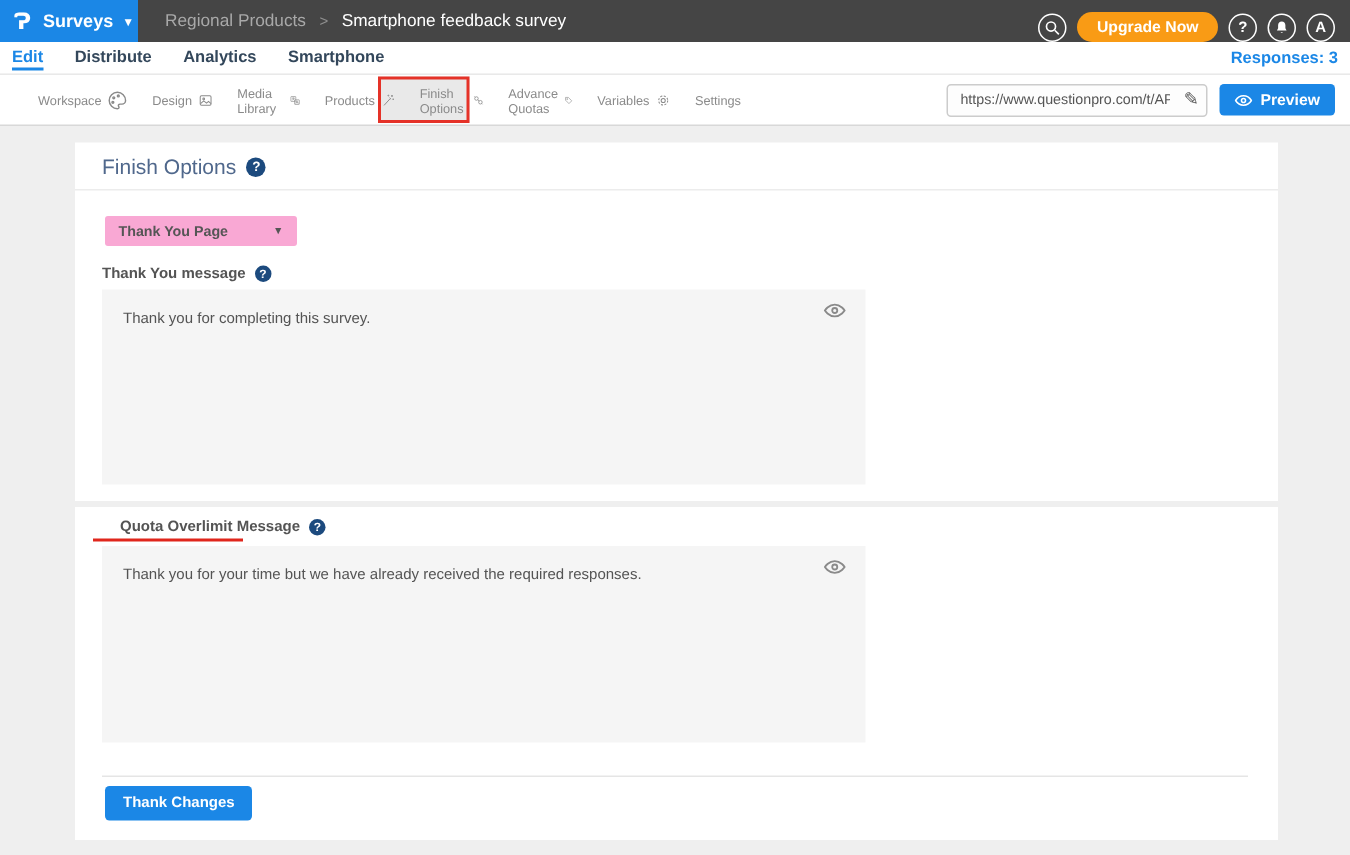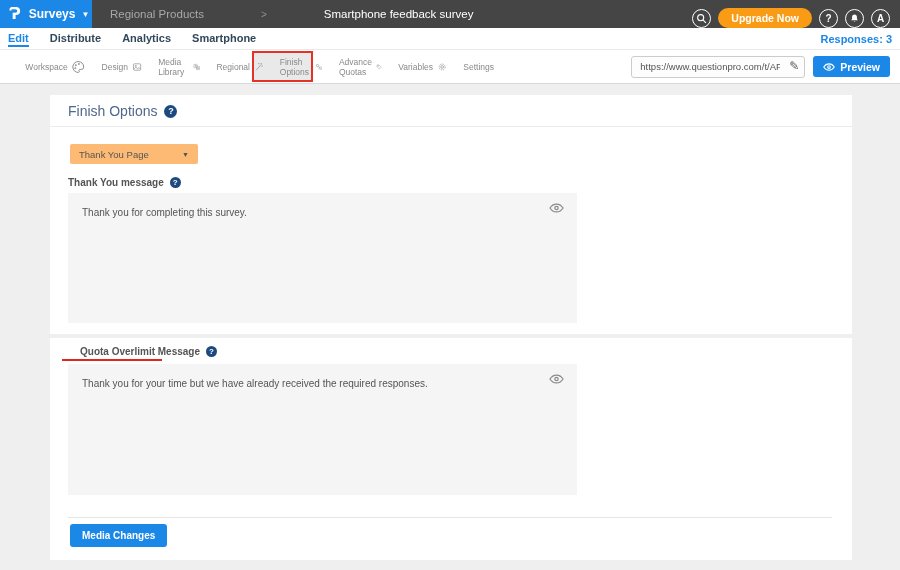--- a/index.html
+++ b/index.html
@@ -5,21 +5,21 @@
   * { margin:0; padding:0; box-sizing:border-box; }
   html,body { width:900px; height:570px; overflow:hidden; background:#efefef;
               font-family:"Liberation Sans", sans-serif; }
 
   
   .topbar { display:flex; align-items:stretch; height:28px; background:#454545; color:#fff; }
   .brand { width:92px; background:#1b87e6; display:flex; align-items:center; padding-left:9px; cursor:pointer; }
   .brand .logo { font-family:"DejaVu Sans", sans-serif; font-weight:bold; font-size:15px; line-height:1; }
   .brand .brand-name { font-size:12px; margin-left:8px; font-weight:600; }
   .brand .caret { font-size:8px; margin-left:6px; margin-top:1px; }
-  .crumb { display:flex; align-items:center; margin-left:18px; font-size:11.5px;gap:48px; }
+  .crumb { display:flex; align-items:center; margin-left:18px; font-size:11.5px; }
   .crumb .folder { color:#a8a8a8; cursor:pointer; }
   .crumb .sep { color:#8f8f8f; margin:0 9px; font-size:10px; }
   .crumb .survey { color:#ffffff; }
   .topbar-right { margin-left:auto; display:flex; align-items:flex-end; gap:7px; padding-right:10px; }
   .circle-btn { width:19px; height:19px; border:1.5px solid #fff; border-radius:50%;
                 display:flex; align-items:center; justify-content:center;
                 font-size:10px; font-weight:bold; color:#fff; cursor:pointer; flex:0 0 auto; }
   .upgrade { background:#f99b15; color:#fff; font-size:10.5px; font-weight:bold;
              border:none; border-radius:10px; padding:4px 13px; cursor:pointer; }
 
@@ -50,23 +50,23 @@
   
   .content { height:486px; background:#efefef; padding-top:11px; }
   .card { position:relative; width:802px; height:465px; margin-left:50px; background:#fff; }
   .card-title-row { position:absolute; left:18px; top:8px; display:flex; align-items:center; gap:7px; }
   .card-title { font-size:14px; color:#50688c; }
   .qmark { display:inline-flex; align-items:center; justify-content:center; background:#1c4a7e; color:#fff;
            border-radius:50%; font-weight:bold; cursor:pointer; }
   .qmark.big { width:13px; height:13px; font-size:9px; }
   .qmark.small { width:11px; height:11px; font-size:8px; }
   .divider-top { position:absolute; left:0; right:0; top:31px; height:1px; background:#ececec; }
-  .dropdown { position:absolute; left:20px; top:49px; width:128px; height:20px; background:#fdba74;
+  .dropdown { position:absolute; left:20px; top:49px; width:128px; height:20px; background:#f9a8d4;
               border-radius:2px; display:flex; align-items:center; padding:0 9px; font-size:9.5px;
-              color:#555; cursor:pointer; }
+              color:#555; cursor:pointer;font-weight:bold; }
   .dropdown .caret { margin-left:auto; font-size:7px; color:#555; }
   .field-label-row { position:absolute; display:flex; align-items:center; gap:6px; }
   .field-label { font-size:10px; font-weight:600; color:#545454; }
   .ta { position:absolute; left:18px; width:509px; background:#f5f5f5; }
   .ta .ta-text { display:block; padding:13px 40px 0 14px; font-size:10px; color:#545454; line-height:1.4; }
   .ta .eye { position:absolute; right:13px; top:7px; color:#8a8a8a; cursor:pointer; }
   .section-gap { position:absolute; left:0; width:100%; height:4px; background:#efefef; }
   .red-underline { position:absolute; height:2px; background:#e0261c; }
   .divider-bottom { position:absolute; left:18px; width:764px; height:1px; background:#e5e5e5; }
   .save-btn { position:absolute; left:20px; top:429px; background:#1b87e6; color:#fff; border:none;
@@ -140,21 +140,21 @@
     </svg>
     <span>Media Library</span>
   </div>
   <div class="titem">
     <svg width="17" height="16" viewBox="0 0 24 24" fill="none" stroke-width="1.4">
       <rect x="3" y="3.5" width="10.5" height="10.5" rx="1"></rect>
       <path d="M5.5 7h5.5M8.2 5.5v1.5M6 11c1.5-.8 3.5-2.5 4-4M7.5 8.5c.8 1.2 2 2.2 3 2.7"></path>
       <rect x="11" y="10.5" width="10" height="10" rx="1"></rect>
       <path d="M13 18.5l3-6 3 6M14 16.8h4"></path>
     </svg>
-    <span>Regional</span>
+    <span>Products</span>
   </div>
   <div class="titem active">
     <svg width="17" height="16" viewBox="0 0 24 24" fill="none" stroke-width="1.6">
       <path d="M5 20L15 9"></path>
         <path d="M14 7.5l2.5 2.5"></path>
       <path d="M18 3v3M16.5 4.5h3"></path>
         <path d="M20 9v2M19 10h2"></path>
         <circle cx="12" cy="4" r="0.8"></circle>
     </svg>
     <span>Finish Options</span>
@@ -238,15 +238,15 @@
       <span class="ta-text">Thank you for your time but we have already received the required responses.</span>
       <span class="eye">
         <svg width="15" height="12" viewBox="0 0 16 12" fill="none" stroke="#8a8a8a" stroke-width="1.3">
           <path d="M1 6s2.6-4.2 7-4.2S15 6 15 6s-2.6 4.2-7 4.2S1 6 1 6z"></path>
             <circle cx="8" cy="6" r="1.8"></circle>
         </svg>
       </span>
     </div>
 
     <div class="divider-bottom" style="top:422px;"></div>
-    <button class="save-btn">Media Changes</button>
+    <button class="save-btn">Thank Changes</button>
   </div>
 </div>
 
 </body></html>

